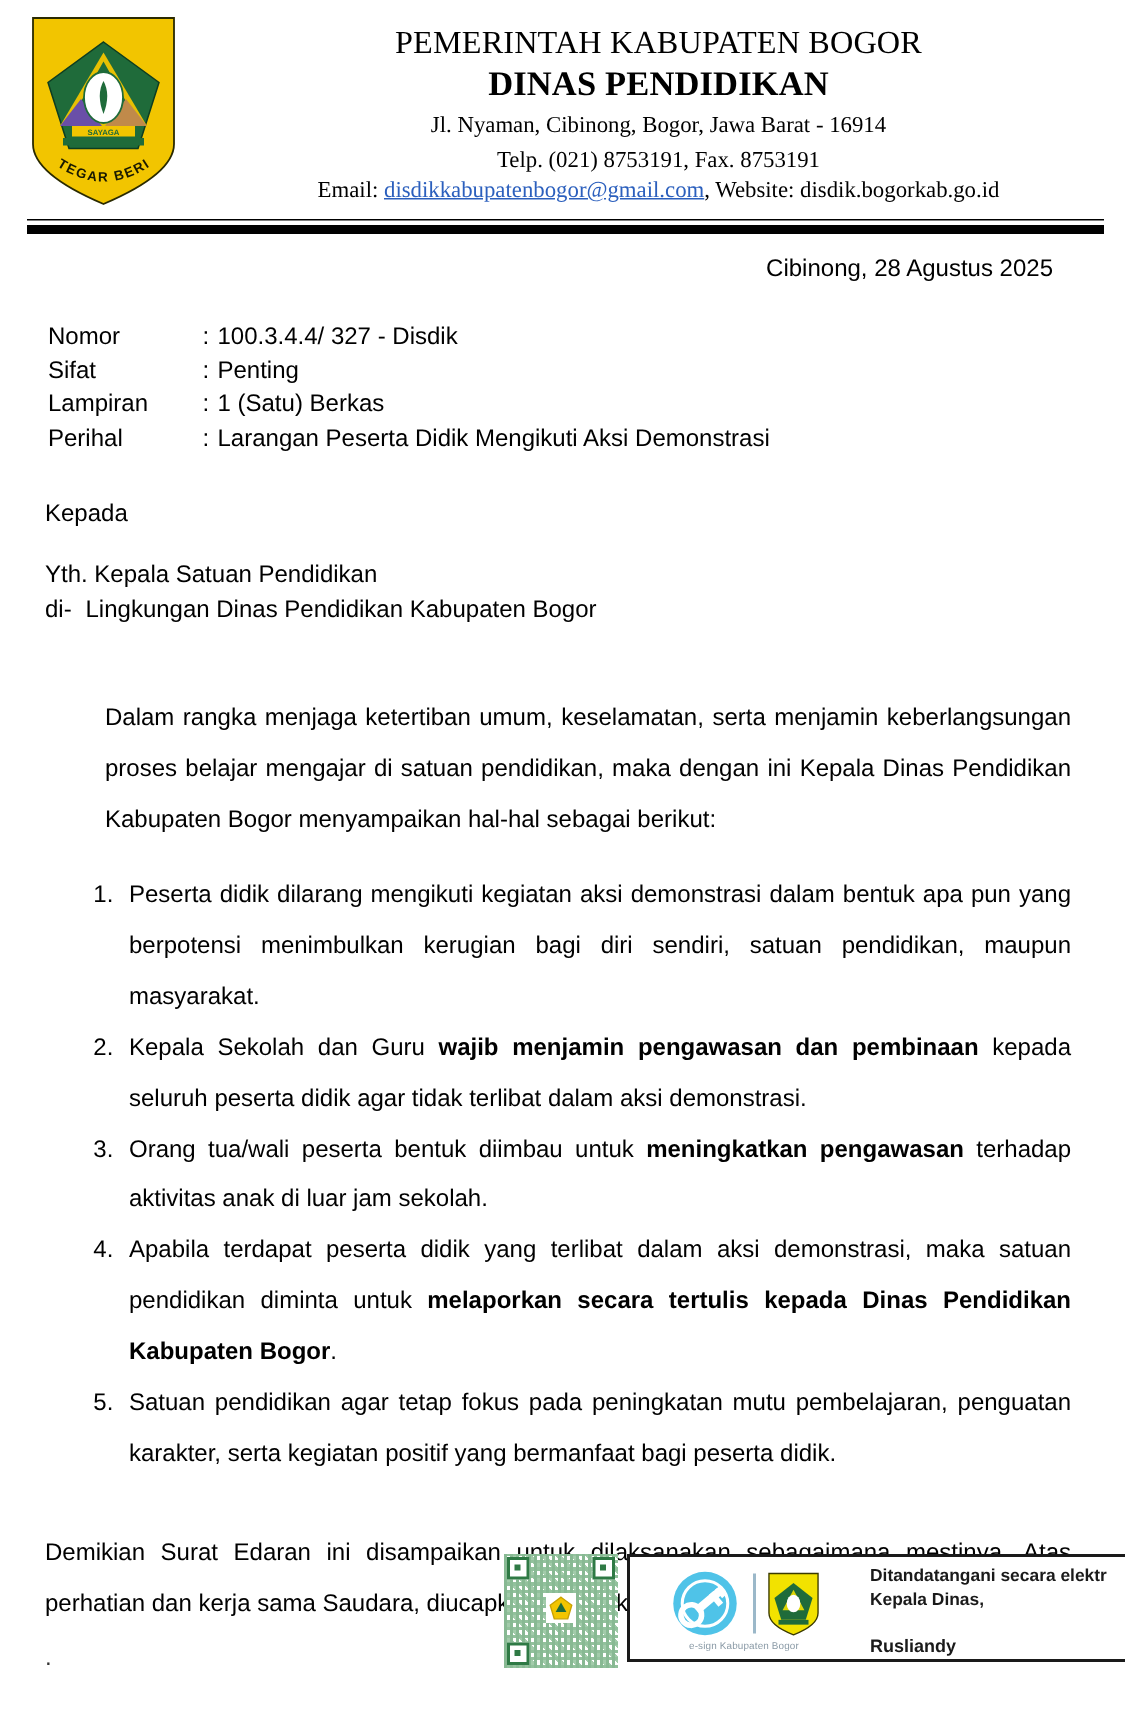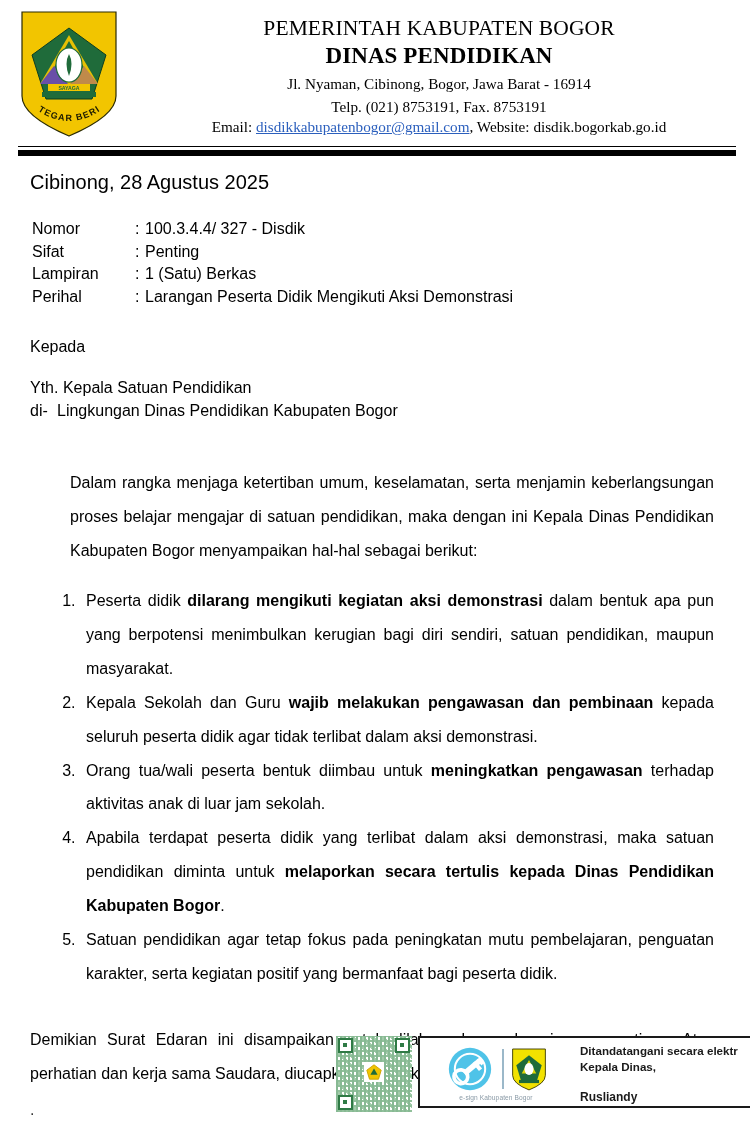--- a/index.html
+++ b/index.html
@@ -72,21 +72,22 @@
   .doc-body {
     position: absolute;
     left: 0; right: 0;
     top: 160px;
     padding: 0 30px 0 30px;
     font-size: 15.3px;
     line-height: 1.0;
   }
 
   .date-line {
-    font-size: 20px;
+    text-align: right;
+    font-size: 16px;
     padding-right: 18px;
     margin-top: 12px;
     margin-bottom: 26px;
   }
 
   .meta-table {
     margin-left: 2px;
     margin-bottom: 30px;
   }
   .meta-row {
@@ -338,22 +339,22 @@
     <div class="yth-line">Yth. Kepala Satuan Pendidikan</div>
     <div class="di-line">
       <span class="di-prefix">di-</span>
       <span>Lingkungan Dinas Pendidikan Kabupaten Bogor</span>
     </div>
   </div>
 
   <p class="intro-para">Dalam rangka menjaga ketertiban umum, keselamatan, serta menjamin keberlangsungan proses belajar mengajar di satuan pendidikan, maka dengan ini Kepala Dinas Pendidikan Kabupaten Bogor menyampaikan hal-hal sebagai berikut:</p>
 
   <ol class="main-list">
-      <li><span>Peserta didik </span><span style="font-weight: bold;">dilarang mengikuti kegiatan aksi demonstrasi</span><span> dalam bentuk apa pun yang berpotensi menimbulkan kerugian bagi diri sendiri, satuan pendidikan, maupun masyarakat.</span></li>
-      <li><span>Kepala Sekolah dan Guru </span><span style="font-weight: bold;">wajib melakukan pengawasan dan pembinaan</span><span> kepada seluruh peserta didik agar tidak terlibat dalam aksi demonstrasi.</span></li>
+      <li><span>Peserta didik </span><span style="font-weight: normal;">dilarang mengikuti kegiatan aksi demonstrasi</span><span> dalam bentuk apa pun yang berpotensi menimbulkan kerugian bagi diri sendiri, satuan pendidikan, maupun masyarakat.</span></li>
+      <li><span>Kepala Sekolah dan Guru </span><span style="font-weight: bold;">wajib menjamin pengawasan dan pembinaan</span><span> kepada seluruh peserta didik agar tidak terlibat dalam aksi demonstrasi.</span></li>
       <li><span>Orang tua/wali peserta bentuk diimbau untuk </span><span style="font-weight: bold;">meningkatkan pengawasan</span><span> terhadap aktivitas anak di luar jam sekolah.</span></li>
       <li><span>Apabila terdapat peserta didik yang terlibat dalam aksi demonstrasi, maka satuan pendidikan diminta untuk </span><span style="font-weight: bold;">melaporkan secara tertulis kepada Dinas Pendidikan Kabupaten Bogor</span><span>.</span></li>
       <li><span>Satuan pendidikan agar tetap fokus pada peningkatan mutu pembelajaran, penguatan karakter, serta kegiatan positif yang bermanfaat bagi peserta didik.</span></li>
     </ol>
 
   <div class="closing-para">
     <span>Demikian Surat Edaran ini disampaikan untuk dilaksanakan sebagaimana mestinya.</span>
     <span> </span>
     <span>Atas perhatian dan kerja sama Saudara, diucapkan terima kasih.</span>
   </div>

